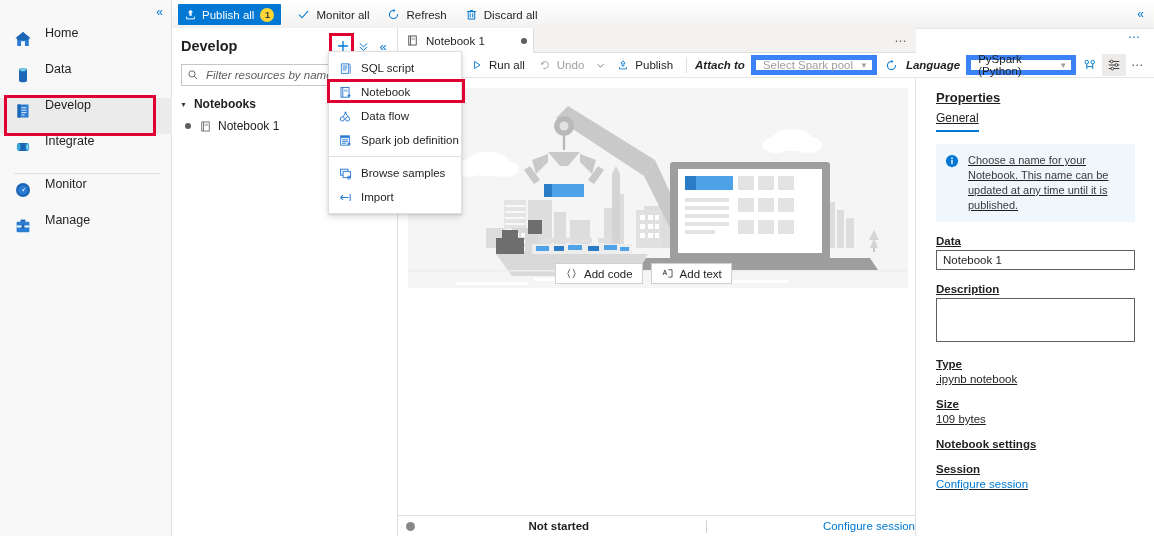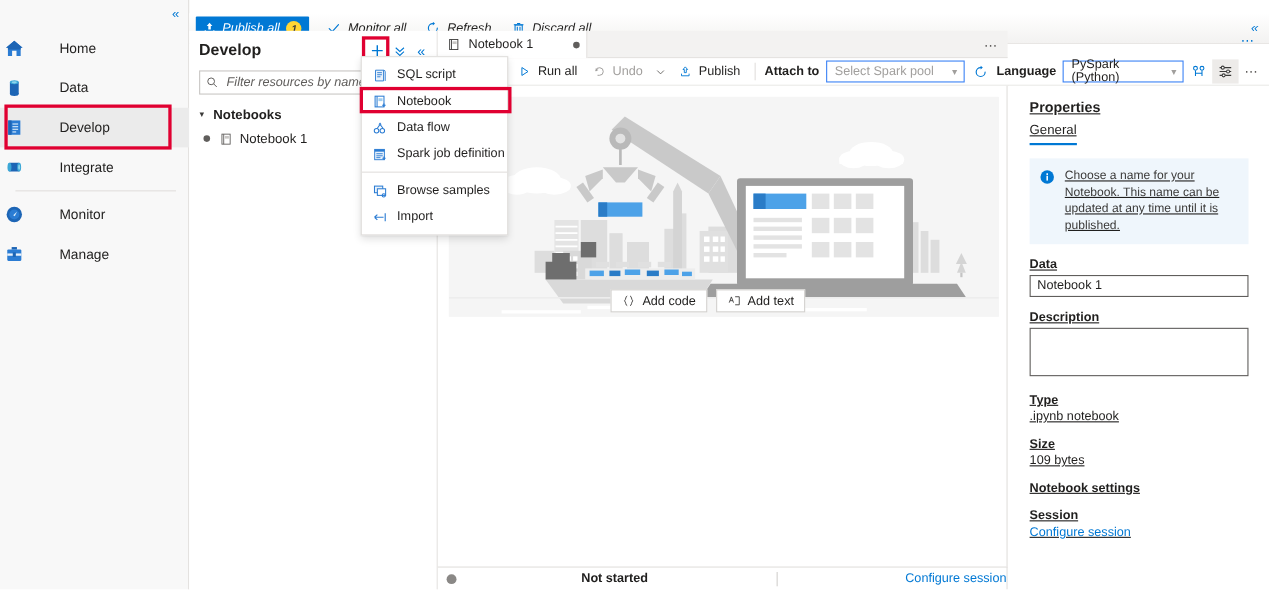--- a/index.html
+++ b/index.html
@@ -22,45 +22,44 @@
     border-right: 1px solid #e1dfdd;
   }
   #rail-collapse {
     position: absolute; right: 8px; top: 6px;
     color: #0078d4; font-size: 12px; cursor: pointer;
     line-height: 12px;
   }
   #rail-items { position: absolute; top: 26px; left: 0; width: 172px; }
   .rail-item {
     position: relative;
-    height: 36px; display: flex; align-items: center;
-    cursor: pointer; gap: 19px;
+    height: 36px; display: flex; align-items: flex-start;
+    padding-left: 10px; cursor: pointer;
   }
   .rail-item .ri-icon {
     width: 26px; height: 26px; flex: 0 0 26px;
     display: flex; align-items: center; justify-content: center;
   }
   .rail-item .ri-label {
     margin-left: 9px; font-size: 12.5px; color: #201f1e;
   }
   .rail-item.active { background: #ebebeb; }
   .rail-sep {
     height: 1px; background: #e1dfdd; margin: 3px 12px 3px 14px;
   }
   #develop-highlight {
     position: absolute; left: 4px; top: 95px; width: 152px; height: 41px;
     border: 3px solid #e00031; pointer-events: none;
   }
 
   
   #topbar {
-    position: absolute; left: 172px; top: 12px; width: 982px; height: 28px;
+    position: absolute; left: 172px; top: 1px; width: 982px; height: 28px;
     background: linear-gradient(#ffffff, #f3f2f1);
     border-bottom: 1px solid #e8e6e4;
-    font-style: italic;
   }
   #topbar-inner { display: flex; align-items: center; height: 27px; padding-left: 6px; }
   .tb-btn {
     display: flex; align-items: center; height: 21px;
     padding: 0 8px; margin-right: 2px; cursor: pointer;
     font-size: 11.5px; color: #201f1e; white-space: nowrap;
   }
   .tb-btn .tb-ico { margin-right: 6px; display:flex; align-items:center; }
   #publish-all {
     background: #0078d4; color: #ffffff; height: 21px;
@@ -181,23 +180,23 @@
     background: #ffffff; border-bottom: 1px solid #e8e6e4;
     display: flex; align-items: center; padding-left: 66px;
   }
   .nb-btn {
     display: flex; align-items: center; height: 21px; padding: 0 7px;
     font-size: 11.5px; color: #201f1e; cursor: pointer; white-space: nowrap;
   }
   .nb-btn.disabled { color: #a19f9d; cursor: default; }
   .nb-btn .nb-ico { margin-right: 6px; display: flex; align-items: center; }
   .nb-vsep { width: 1px; height: 16px; background: #e1dfdd; margin: 0 6px; }
-  .nb-label { font-size: 11.5px; font-weight: bold; color: #201f1e; margin: 0 6px 0 2px; white-space: nowrap; }
+  .nb-label { font-size: 11.5px; font-weight: bold; color: #201f1e; margin: 0 6px 0 2px; white-space: nowrap; font-style: italic; }
   .nb-select {
-    height: 20px; border: 1px solid #3b82f6; background: #ffffff;
+    height: 20px; border: 5px solid #3b82f6; background: #ffffff;
     display: flex; align-items: center; padding: 0 4px 0 7px;
     font-size: 11.5px; cursor: pointer;
   }
   #spark-pool-select { width: 126px; color: #a19f9d; }
   #language-select { width: 110px; color: #201f1e; }
   .nb-select .chev { margin-left: auto; color: #a19f9d; font-size: 8px; }
   #nb-tb-right {
     margin-left: auto; display: flex; align-items: center; padding-right: 4px;
   }
   .nb-icon-btn {

